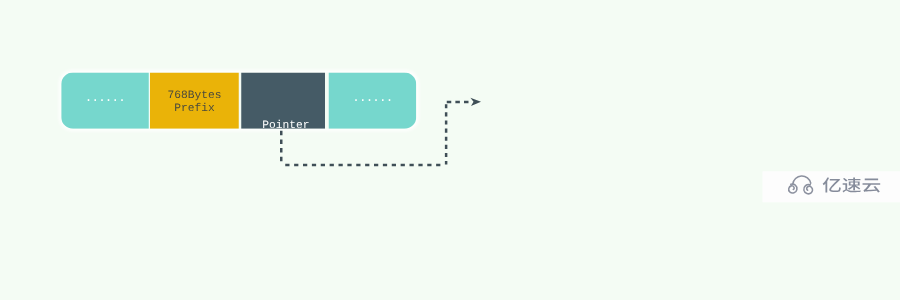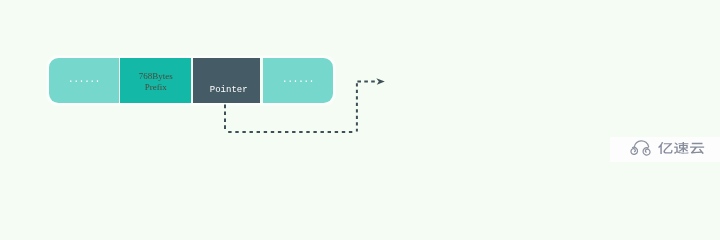--- a/index.html
+++ b/index.html
@@ -7,24 +7,24 @@
   body{width:720px;height:162px;background:#f4fcf4;overflow:hidden;
        font-family:"Liberation Mono","DejaVu Sans Mono",monospace;}
   .stage{position:relative;width:720px;height:162px;}
   .row{position:absolute;left:48.5px;top:57.5px;width:284px;height:45px;
        border-radius:9.5px;overflow:hidden;
        box-shadow:0 0 3px 1.5px rgba(255,255,255,0.95);}
   .seg{position:absolute;top:0;height:45px;
        display:flex;align-items:center;justify-content:center;text-align:center;}
   .seg-dots{background:#76d7cd;color:#ffffff;font-size:10px;}
   .seg-dots span{position:relative;top:-0.5px;left:0.4px;letter-spacing:-0.65px;}
-  .seg-prefix{background:#14b8a6;color:#4a4a3d;font-size:9px;line-height:11px;font-family:Liberation Serif, serif;}
+  .seg-prefix{background:#eab308;color:#4a4a3d;font-size:9px;line-height:11px;}
   .seg-prefix span{position:relative;top:2.1px;left:0.2px;}
   .seg-pointer{background:#455b66;color:#ffffff;font-size:9px;}
-  .seg-pointer span{position:relative;top:10px;left:2.7px;}
+  .seg-pointer span{position:relative;top:20px;left:2.7px;}
   .blob{position:absolute;left:385px;top:58px;width:287px;height:45.5px;
         background:#455b66;border-radius:10.5px;color:#ffffff;
         box-shadow:0 0 3px 1.5px rgba(255,255,255,0.95);
         display:flex;align-items:center;justify-content:center;font-size:15px;}
   .blob span{position:relative;top:2.4px;left:1.3px;}
   svg.arrow{position:absolute;left:0;top:0;}
   .wm-panel{position:absolute;left:610.4px;top:137.4px;width:110px;height:25px;background:#fdfdfd;}
   .wm{position:absolute;left:0;top:0;}
 </style>
 </head>

